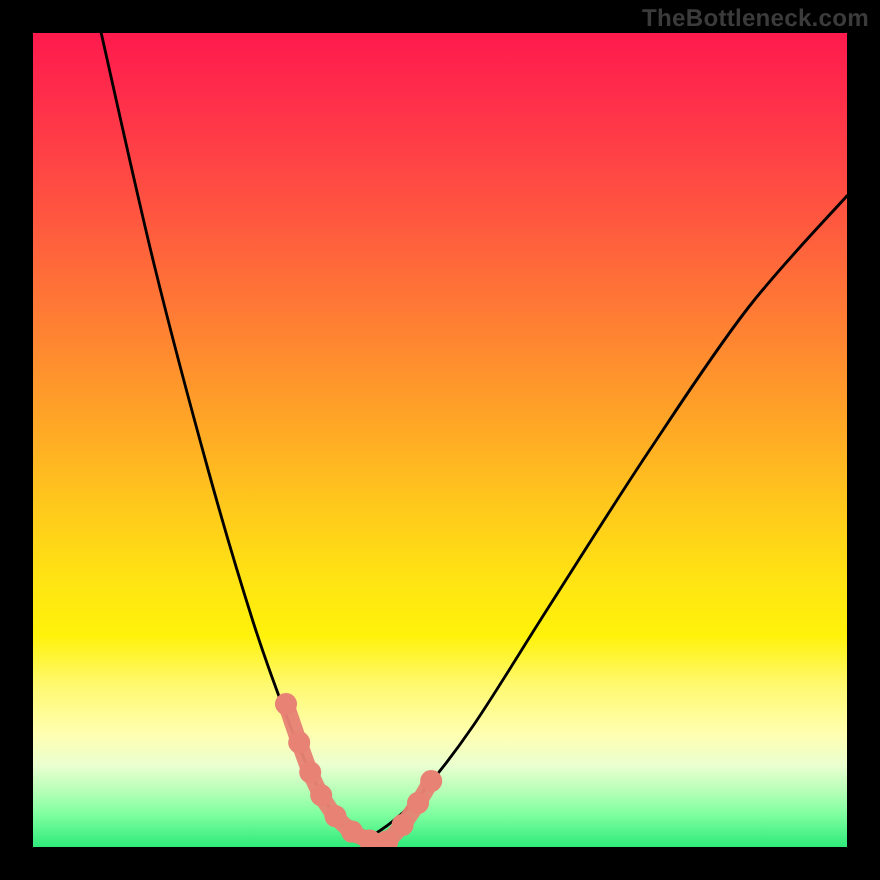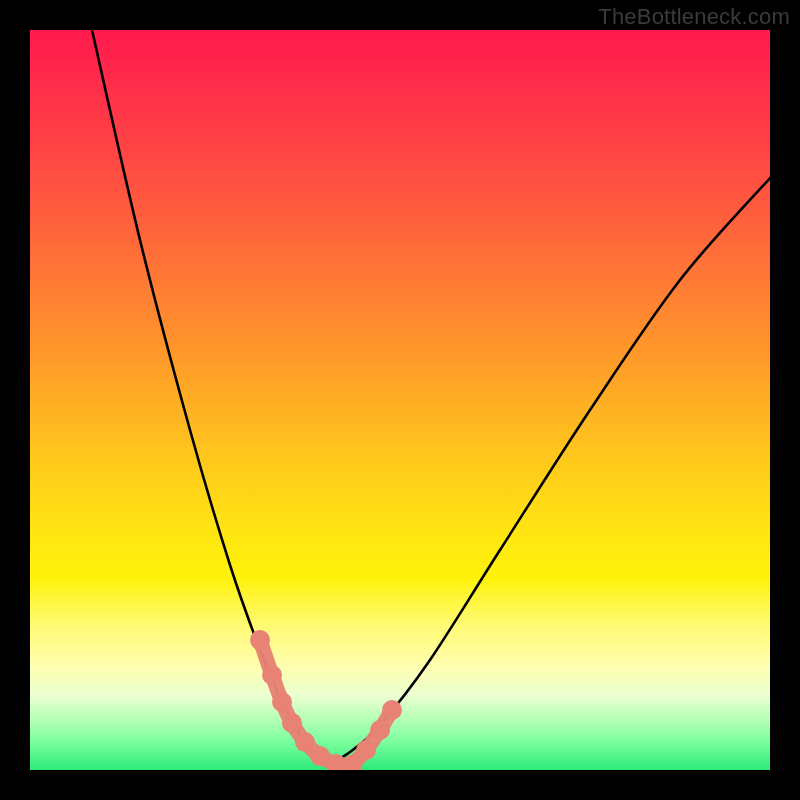--- a/index.html
+++ b/index.html
@@ -39,21 +39,21 @@
       #7fff9f 96%,
       #2eea7a 100%
     );
   }
   .watermark {
     position: absolute;
     top: 4px;
     right: 10px;
     color: #3b3b3b;
     font-size: 22px;
-    font-weight: 400;
+    font-weight: 700;
     letter-spacing: 0.2px;
     user-select: none;
   }
   svg.curves {
     position: absolute;
     inset: 0;
   }
 </style>
 </head>
 <body>

